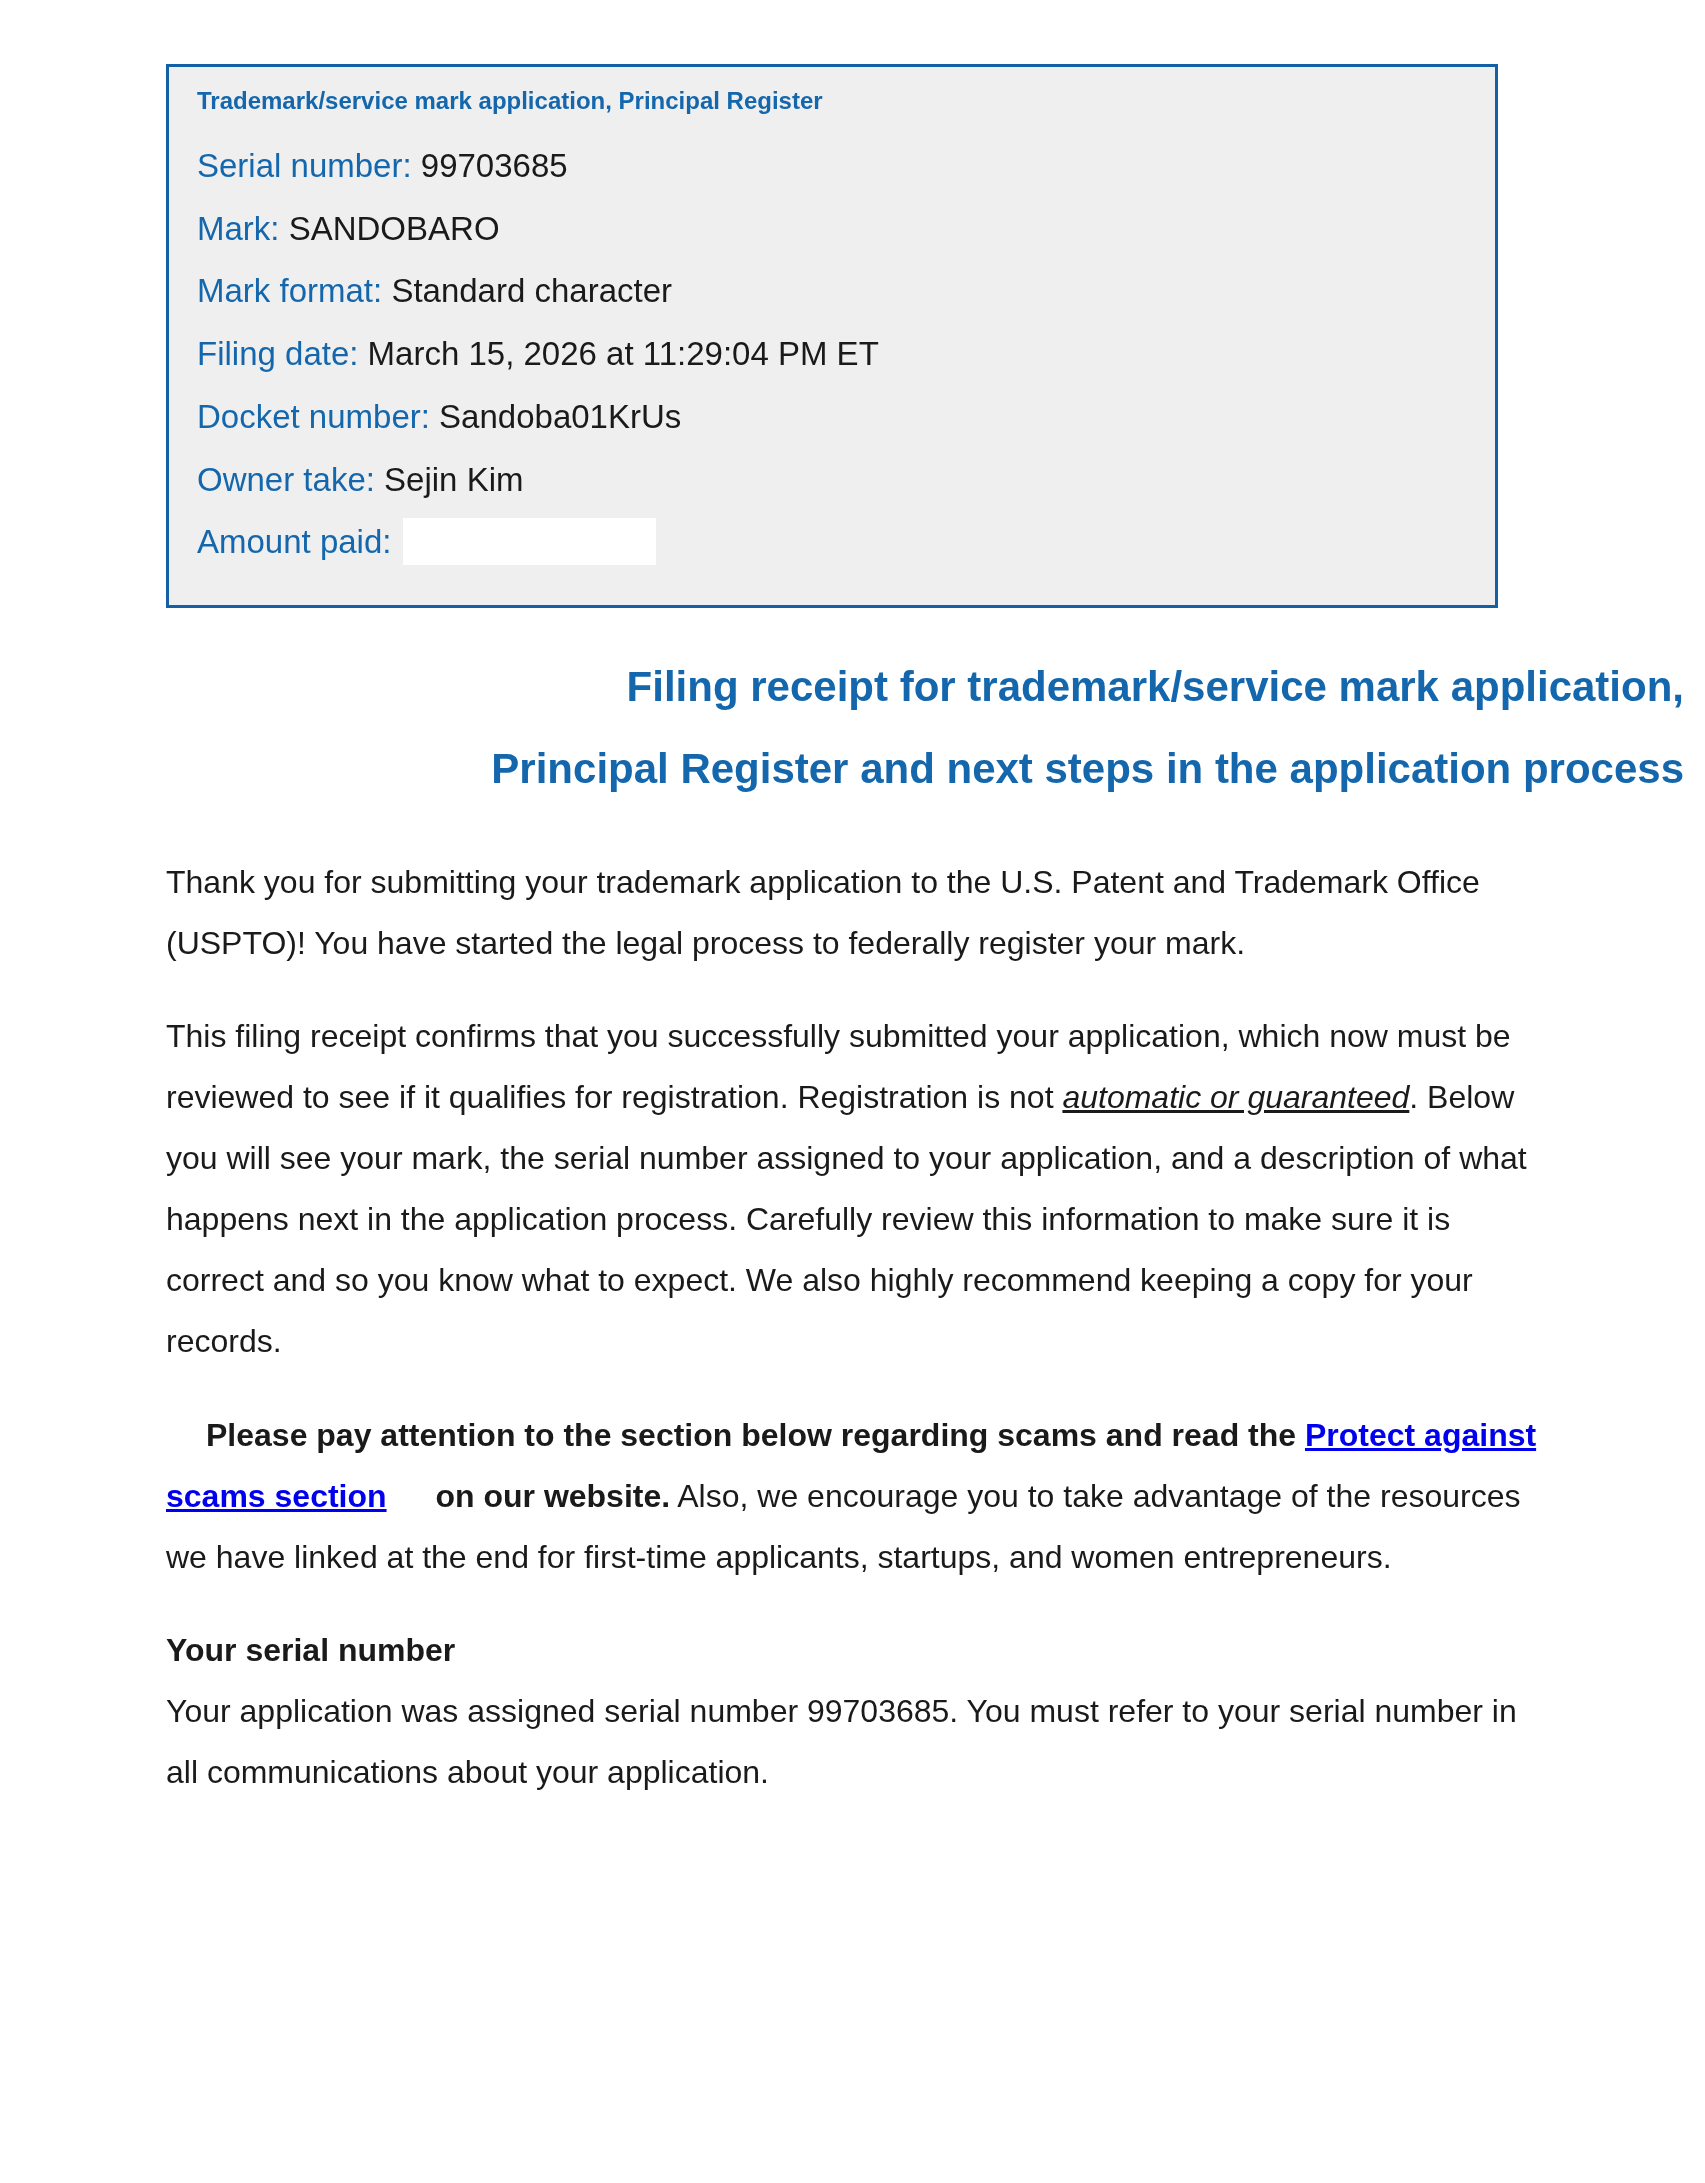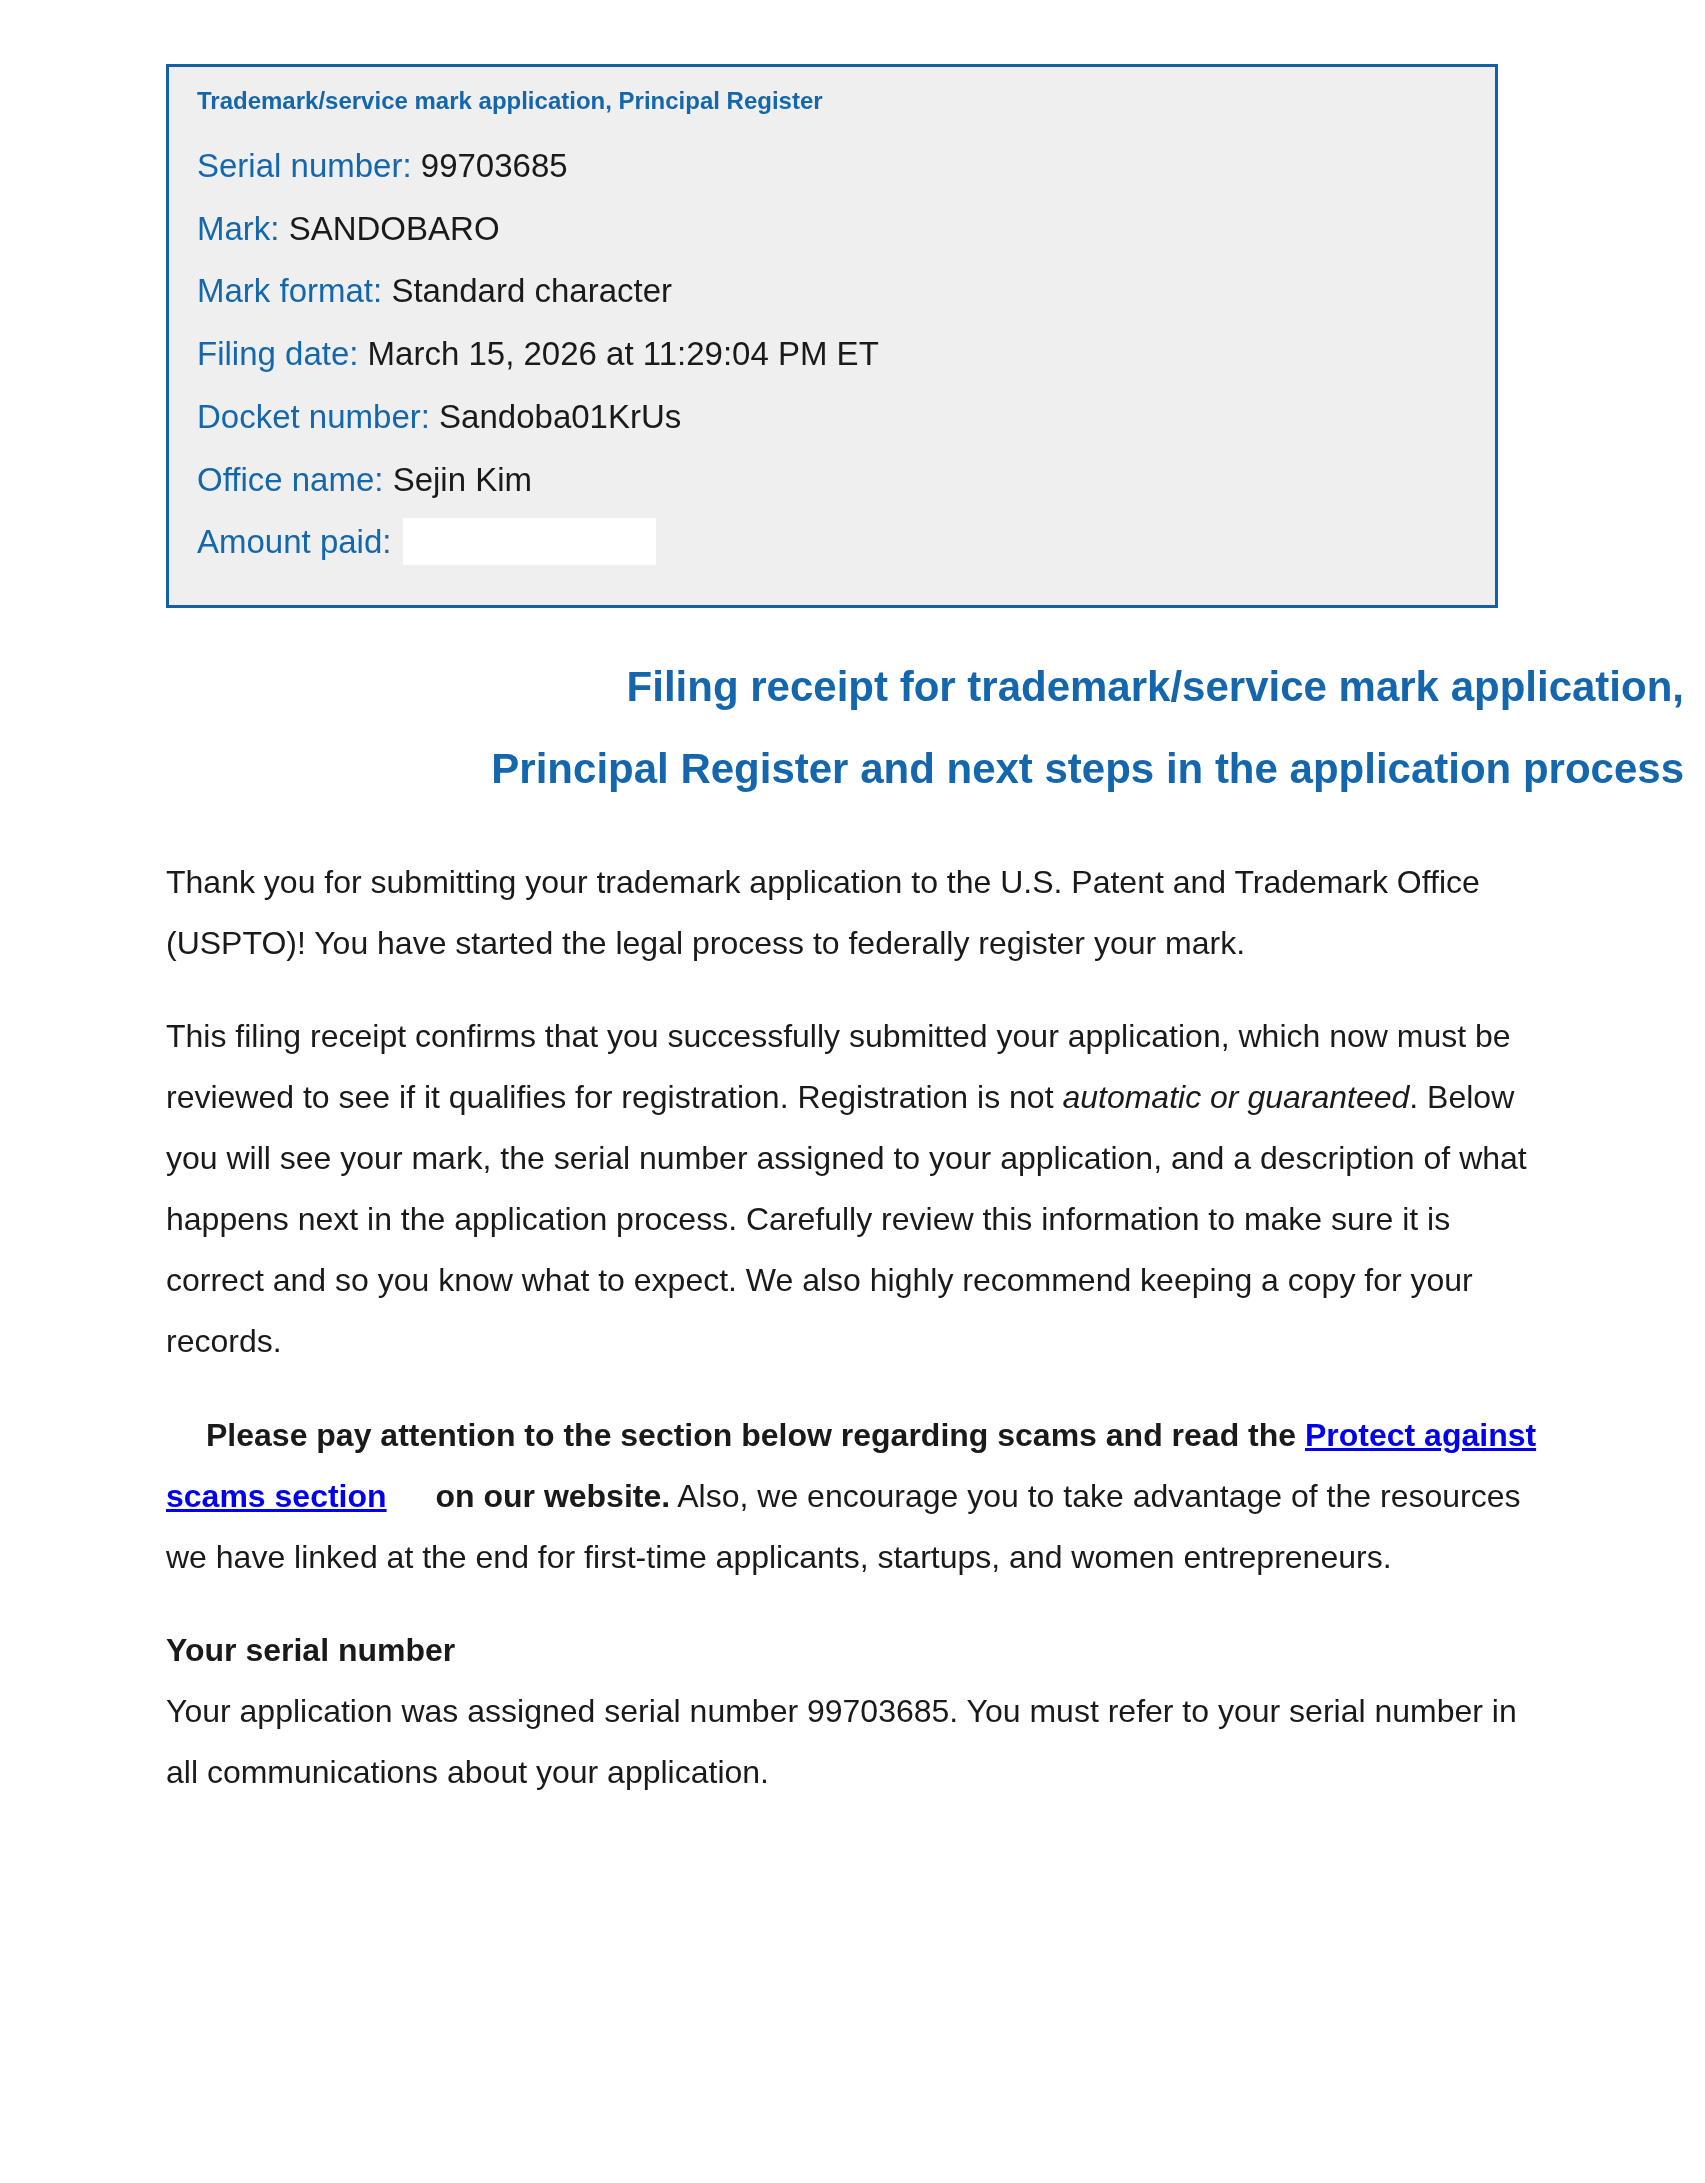--- a/index.html
+++ b/index.html
@@ -71,21 +71,21 @@
   
   .body-copy {
     margin-left: 166px;
     width: 1390px;
   }
   .para {
     margin: 32px 0 0 0;
   }
   .para.first { margin-top: 42px; }
   .bold { font-weight: bold; margin-left: 40px; }
-  .italic { font-style: italic; }
+  .italic { font-style: italic; text-decoration: underline; }
   a.scams-link {
     color: var(--link_blue);
     font-weight: bold;
     text-decoration: underline;
   }
   .section {
     margin-top: 32px;
   }
   .section-heading {
     font-weight: bold;
@@ -116,21 +116,21 @@
     <span class="field-label">Filing date:</span>
     <span class="field-value">March 15, 2026 at 11:29:04 PM ET</span>
   </div>
 
   <div class="summary-row">
     <span class="field-label">Docket number:</span>
     <span class="field-value">Sandoba01KrUs</span>
   </div>
 
   <div class="summary-row">
-    <span class="field-label">Office name:</span>
+    <span class="field-label">Owner take:</span>
     <span class="field-value">Sejin Kim</span>
   </div>
 
   <div class="summary-row">
     <span class="field-label">Amount paid:</span><span class="redacted-box"></span>
   </div>
 </div>
 
 <h1 class="page-heading">
   <span>Filing receipt for trademark/service mark application,</span>

